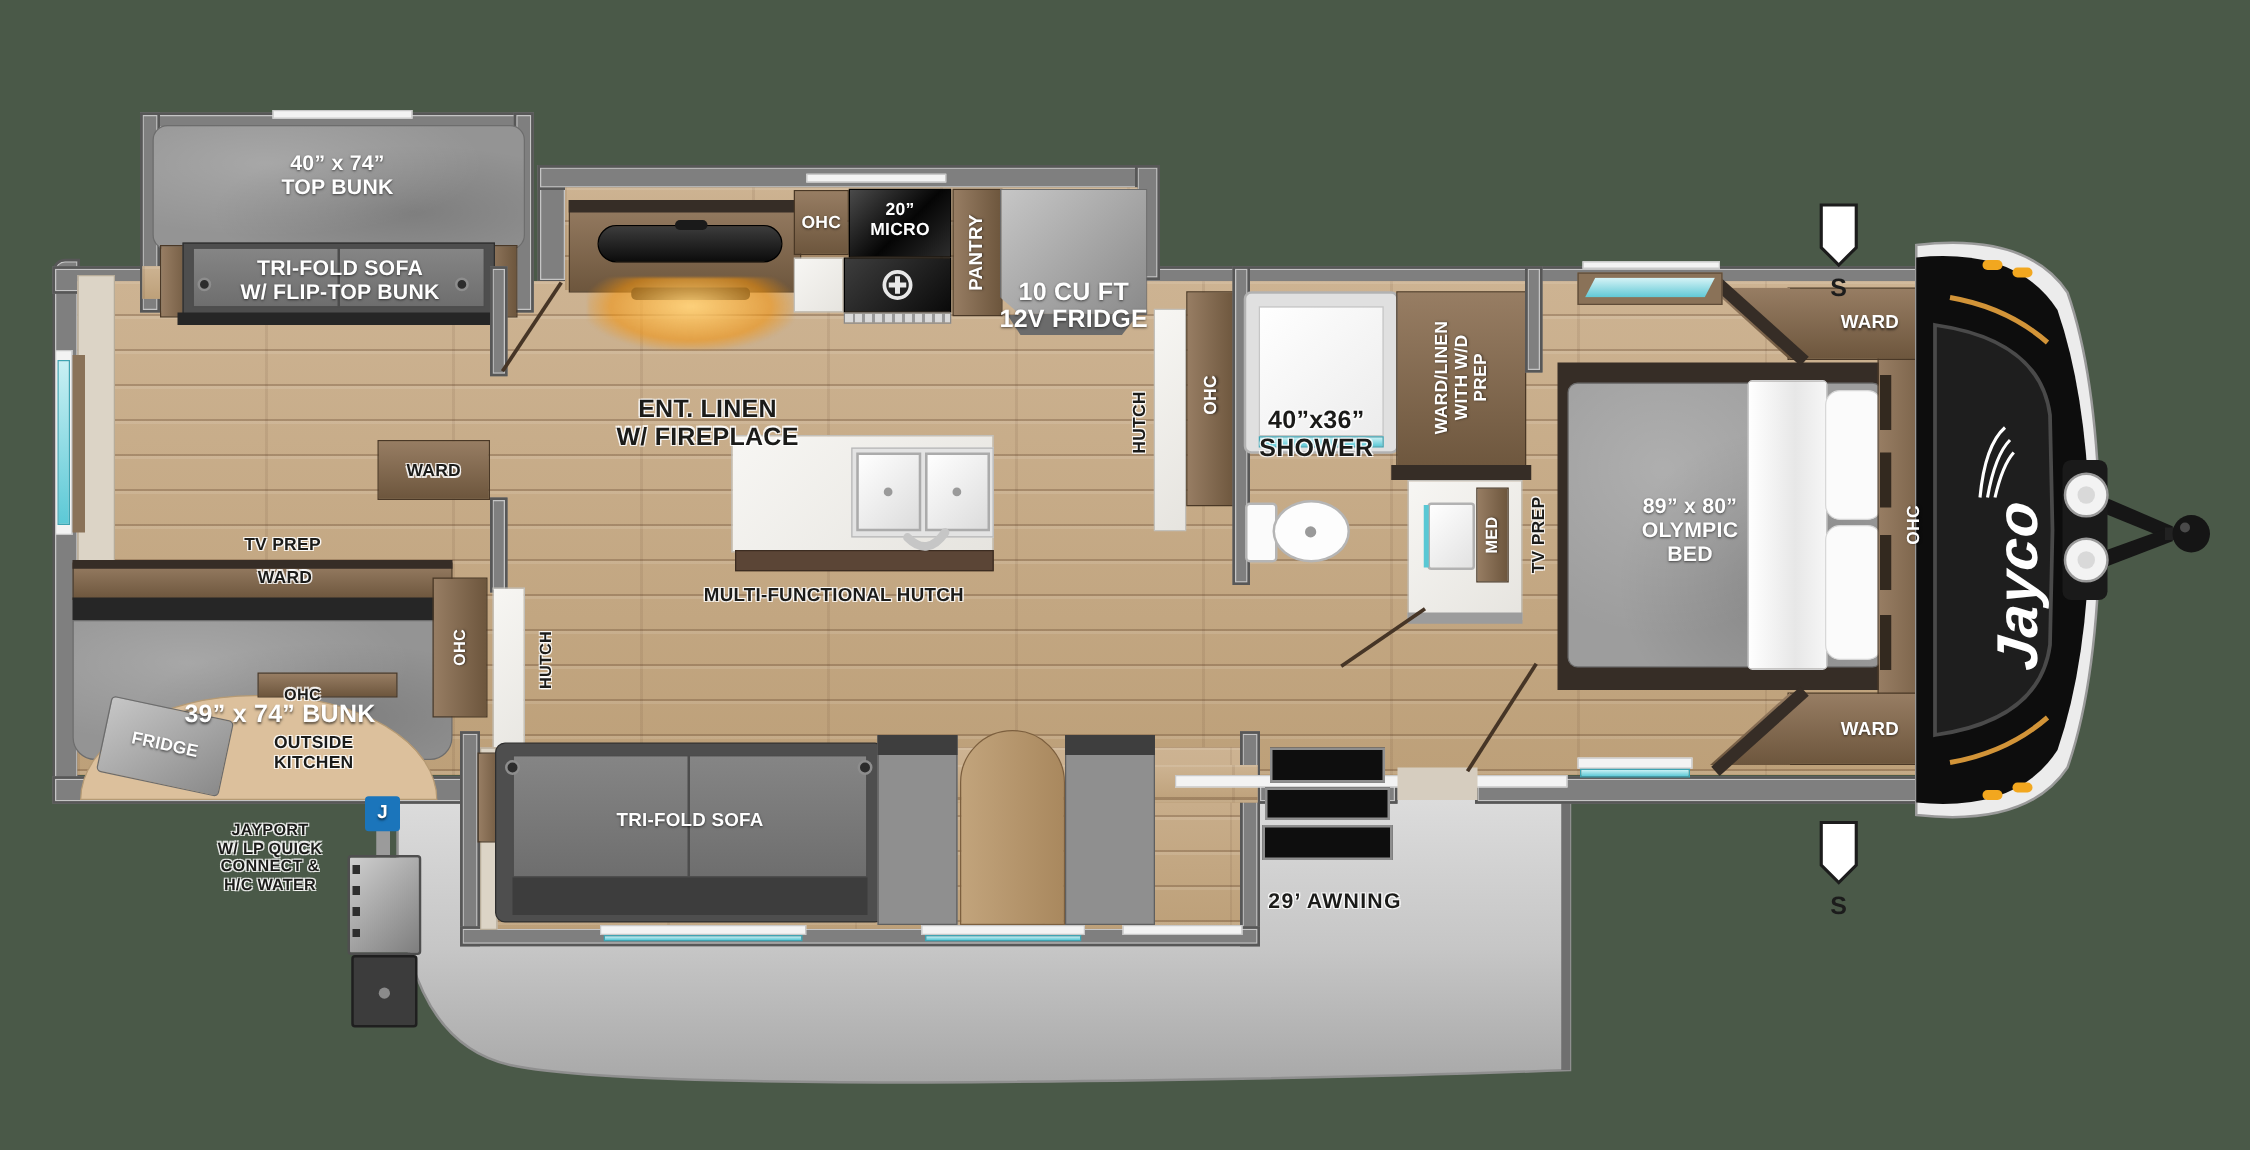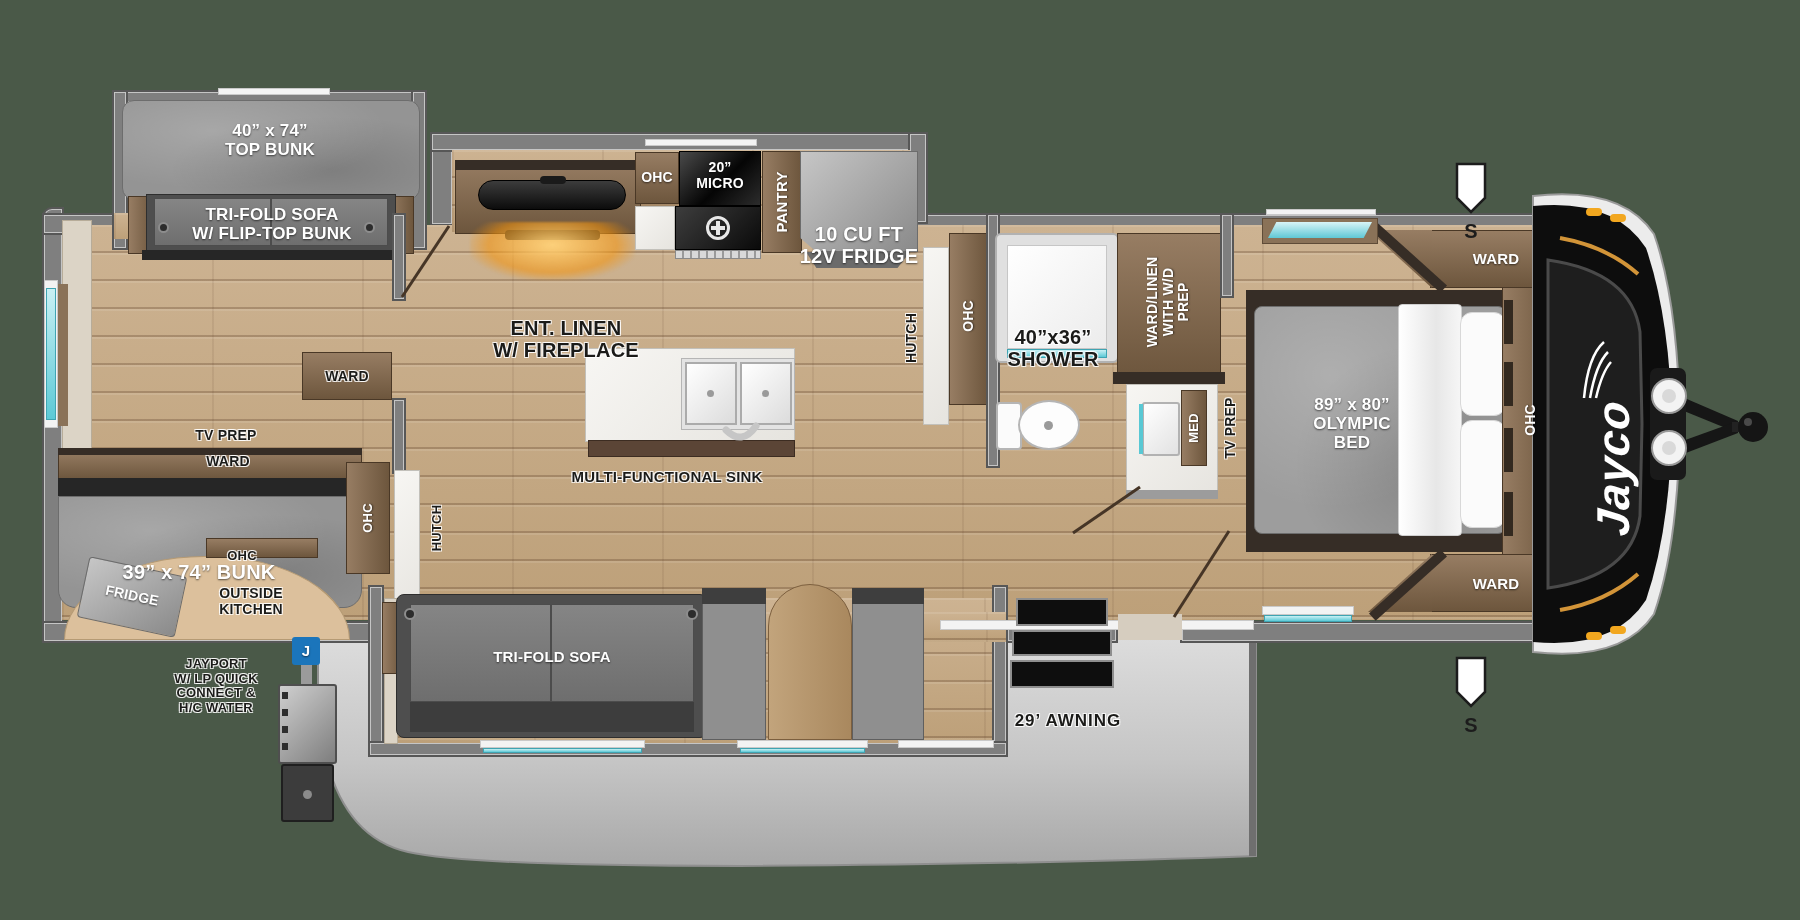--- a/index.html
+++ b/index.html
@@ -274,31 +274,31 @@
   <div class="lbl rot w f13" style="left:1194px;top:428px">MED</div>
   <div class="lbl rot d f14" style="left:1231px;top:428px">TV PREP</div>
   <div class="lbl w f15" style="left:1496px;top:259px">WARD</div>
   <div class="lbl w f15" style="left:1496px;top:584px">WARD</div>
   <div class="lbl rot w f14" style="left:1531px;top:420px">OHC</div>
   <div class="lbl w f17" style="left:1352px;top:424px">89” x 80”
 OLYMPIC
 BED</div>
   <div class="lbl d f14" style="left:226px;top:436px">TV PREP</div>
   <div class="lbl d f14" style="left:228px;top:462px">WARD</div>
-  <div class="lbl w f16" style="left:199px;top:524px">39” x 74” BUNK</div>
+  <div class="lbl w f16" style="left:224px;top:524px">39” x 74” BUNK</div>
   <div class="lbl w f14" style="left:132px;top:596px;transform:translate(-50%,-50%) rotate(12deg)">FRIDGE</div>
   <div class="lbl d f13" style="left:242px;top:556px">OHC</div>
   <div class="lbl d f14" style="left:251px;top:602px">OUTSIDE
 KITCHEN</div>
   <div class="lbl d f13" style="left:216px;top:686px">JAYPORT
 W/ LP QUICK
 CONNECT &amp;
 H/C WATER</div>
   <div class="lbl w f15" style="left:306px;top:651px;z-index:41">J</div>
-  <div class="lbl d f15" style="left:667px;top:477px">MULTI-FUNCTIONAL SINK</div>
+  <div class="lbl d f15" style="left:667px;top:477px">MULTI-FUNCTIONAL HUTCH</div>
   <div class="lbl d f14" style="left:347px;top:377px">WARD</div>
   <div class="lbl rot w f13" style="left:368px;top:518px">OHC</div>
   <div class="lbl rot d f13" style="left:437px;top:528px">HUTCH</div>
   <div class="lbl w f15" style="left:552px;top:657px">TRI-FOLD SOFA</div>
   <div class="lbl d f17" style="left:1068px;top:721px;letter-spacing:1px">29’ AWNING</div>
   <div class="lbl f16" style="left:1471px;top:183px;color:#1c1c1c;z-index:41">S</div>
   <div class="lbl f16" style="left:1471px;top:677px;color:#1c1c1c;z-index:41">S</div>
   <div class="lbl" style="left:1614px;top:468px;z-index:41;transform:translate(-50%,-50%) rotate(-90deg) skewX(-6deg);
        font-size:46px;font-style:italic;font-weight:700;color:#ffffff;letter-spacing:1px">Jayco</div>
 </div>

